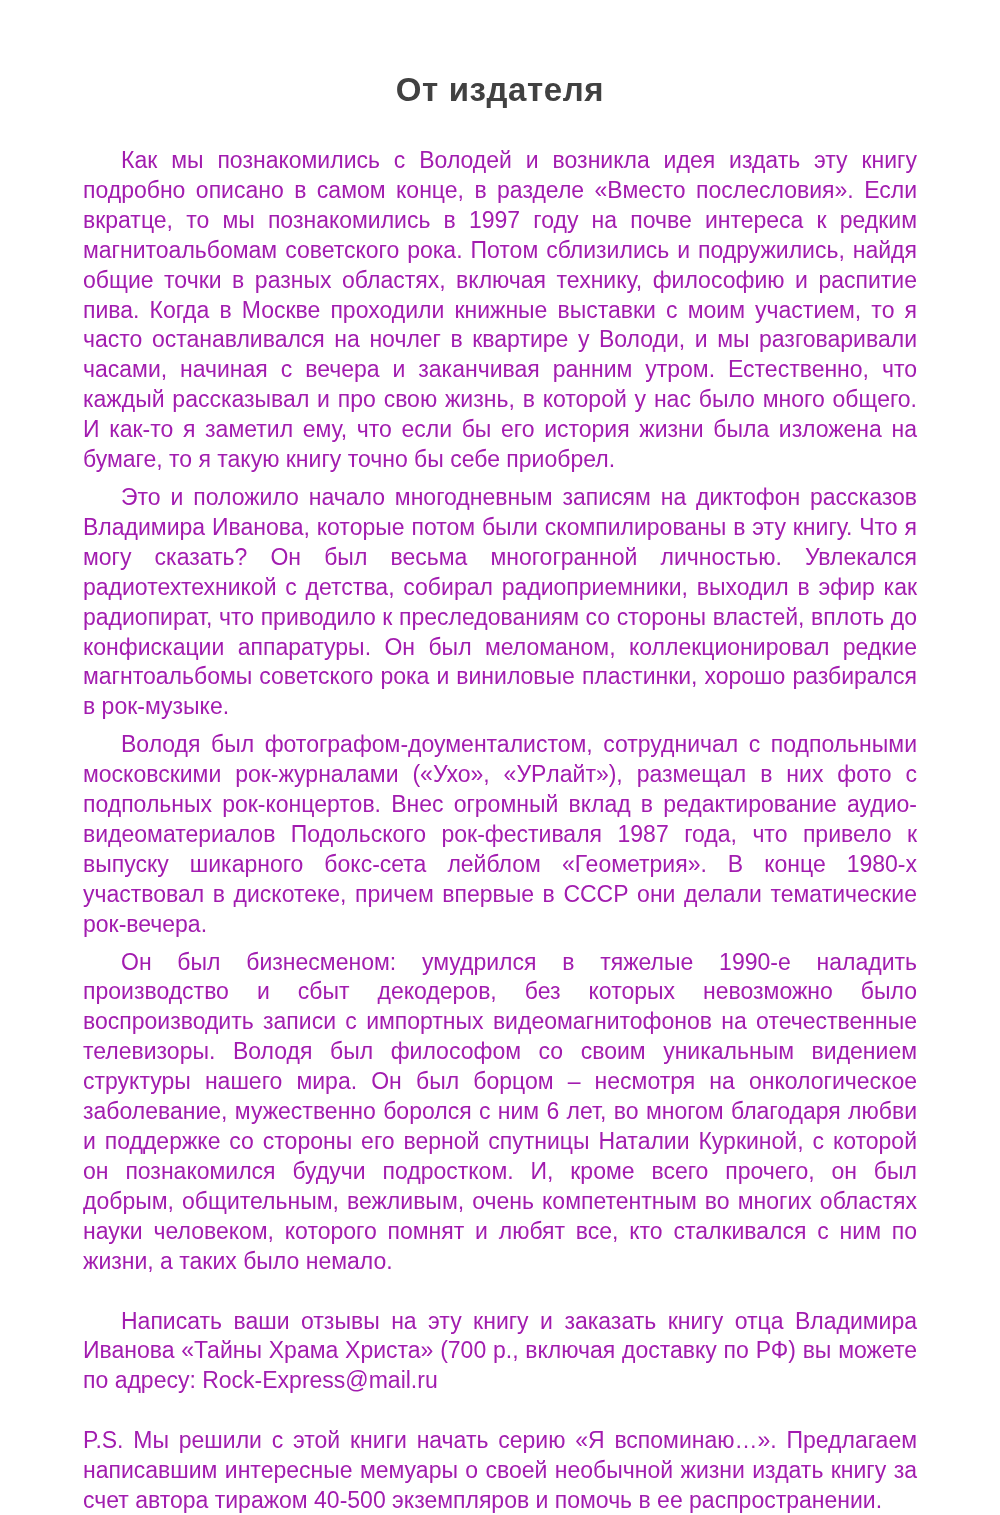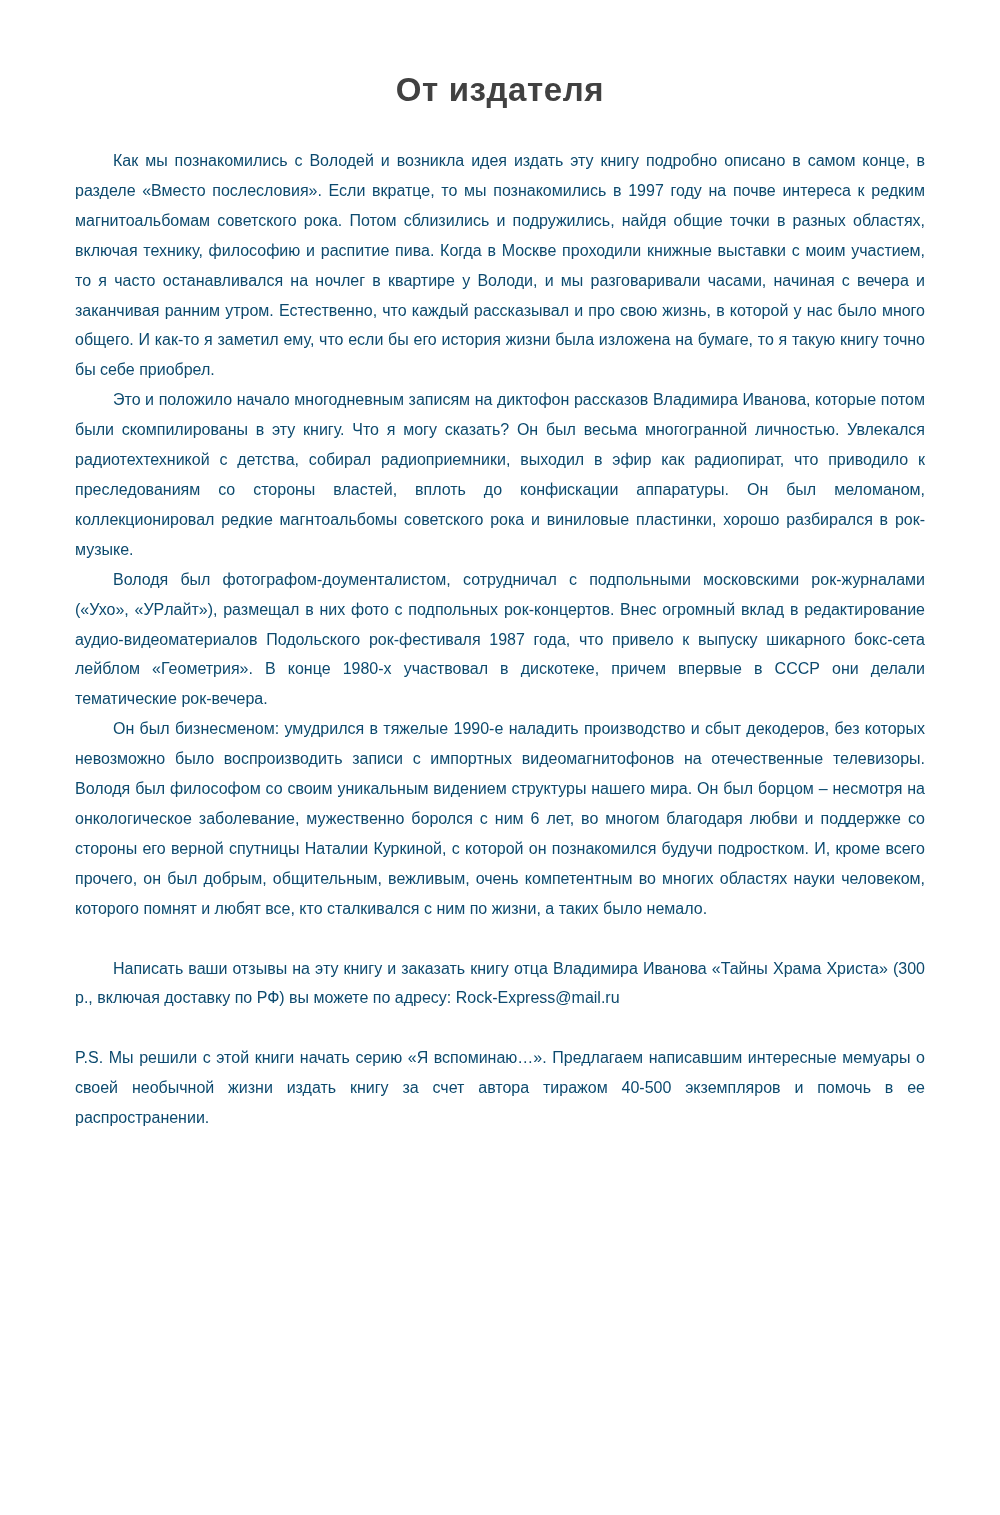--- a/index.html
+++ b/index.html
@@ -32,26 +32,26 @@
   .page-title {
     font-size: 33px;
     font-weight: bold;
     text-align: center;
     letter-spacing: 0.6px;
     color: #414141;
     margin: 0 0 36px 0;
     line-height: 40px;
   }
   .body-text {
-    font-size: 16px;
+    font-size: 23px;
     line-height: 29.9px;
     text-align: justify;
     text-justify: inter-word;
-    color: #0c4a6e;
-    margin: 0;
+    color: #a21caf;
+    margin: 8px;
     hyphens: none;
   }
   .body-text.indent {
     text-indent: 38px;
   }
   .body-text.noindent {
     text-indent: 0;
   }
   .gap-before {
     margin-top: 30px;
@@ -69,18 +69,18 @@
     <h1 class="page-title">От издателя</h1>
 
     <p class="body-text indent para-last-line-left">Как мы познакомились с Володей и возникла идея издать эту книгу подробно описано в самом конце, в разделе «Вместо послесловия». Если вкратце, то мы познакомились в 1997 году на почве интереса к редким магнитоальбомам советского рока. Потом сблизились и подружились, найдя общие точки в разных областях, включая технику, философию и распитие пива. Когда в Москве проходили книжные выставки с моим участием, то я часто останавливался на ночлег в квартире у Володи, и мы разговаривали часами, начиная с вечера и заканчивая ранним утром. Естественно, что каждый рассказывал и про свою жизнь, в которой у нас было много общего. И как-то я заметил ему, что если бы его история жизни была изложена на бумаге, то я такую книгу точно бы себе приобрел.</p>
 
     <p class="body-text indent para-last-line-left">Это и положило начало многодневным записям на диктофон рассказов Владимира Иванова, которые потом были скомпилированы в эту книгу. Что я могу сказать? Он был весьма многогранной личностью. Увлекался радиотехтехникой с детства, собирал радиоприемники, выходил в эфир как радиопират, что приводило к преследованиям со стороны властей, вплоть до конфискации аппаратуры. Он был меломаном, коллекционировал редкие магнтоальбомы советского рока и виниловые пластинки, хорошо разбирался в рок-музыке.</p>
 
     <p class="body-text indent para-last-line-left">Володя был фотографом-доументалистом, сотрудничал с подпольными московскими рок-журналами («Ухо», «УРлайт»), размещал в них фото с подпольных рок-концертов. Внес огромный вклад в редактирование аудио-видеоматериалов Подольского рок-фестиваля 1987 года, что привело к выпуску шикарного бокс-сета лейблом «Геометрия». В конце 1980-х участвовал в дискотеке, причем впервые в СССР они делали тематические рок-вечера.</p>
 
     <p class="body-text indent para-last-line-left">Он был бизнесменом: умудрился в тяжелые 1990-е наладить производство и сбыт декодеров, без которых невозможно было воспроизводить записи с импортных видеомагнитофонов на отечественные телевизоры. Володя был философом со своим уникальным видением структуры нашего мира. Он был борцом – несмотря на онкологическое заболевание, мужественно боролся с ним 6 лет, во многом благодаря любви и поддержке со стороны его верной спутницы Наталии Куркиной, с которой он познакомился будучи подростком. И, кроме всего прочего, он был добрым, общительным, вежливым, очень компетентным во многих областях науки человеком, которого помнят и любят все, кто сталкивался с ним по жизни, а таких было немало.</p>
 
-    <p class="body-text indent gap-before para-last-line-left">Написать ваши отзывы на эту книгу и заказать книгу отца Владимира Иванова «Тайны Храма Христа» (300 р., включая доставку по РФ) вы можете по адресу: Rock-Express@mail.ru</p>
+    <p class="body-text indent gap-before para-last-line-left">Написать ваши отзывы на эту книгу и заказать книгу отца Владимира Иванова «Тайны Храма Христа» (700 р., включая доставку по РФ) вы можете по адресу: Rock-Express@mail.ru</p>
 
     <p class="body-text noindent gap-before">P.S. Мы решили с этой книги начать серию «Я вспоминаю…». Предлагаем написавшим интересные мемуары о своей необычной жизни издать книгу за счет автора тиражом 40-500 экземпляров и помочь в ее распространении.</p>
 
   </div>
 </div>
 
 </body></html>

